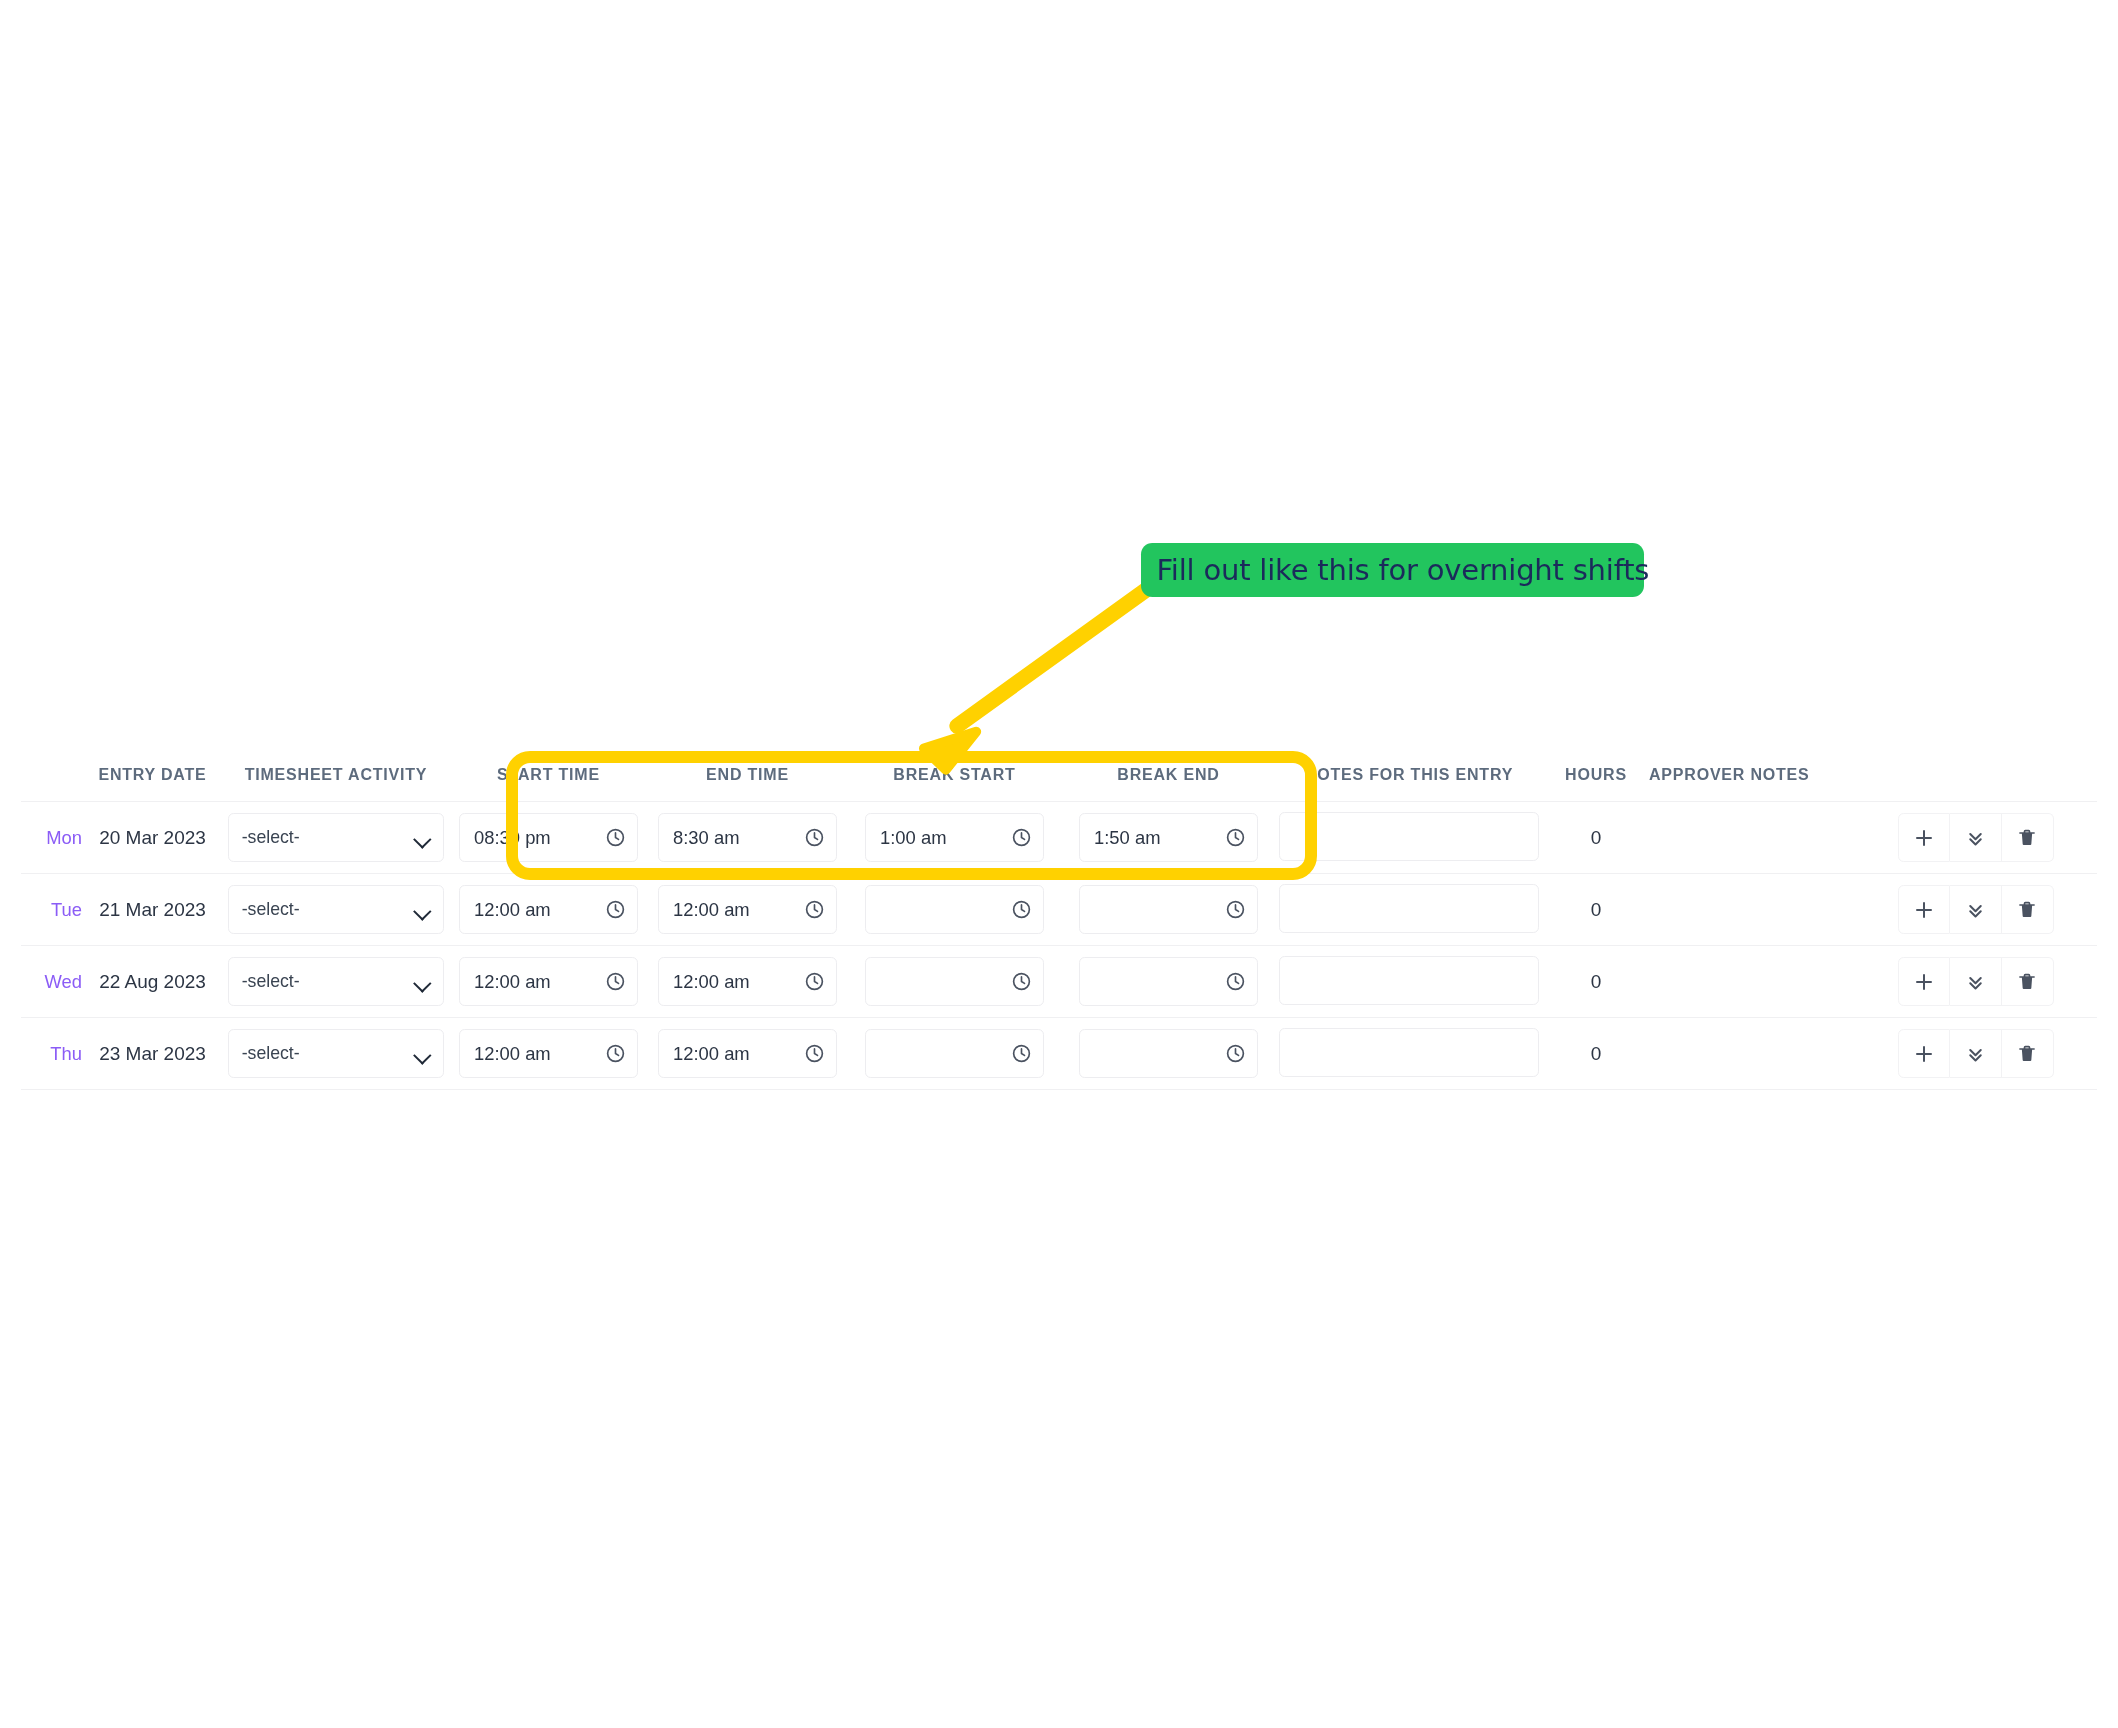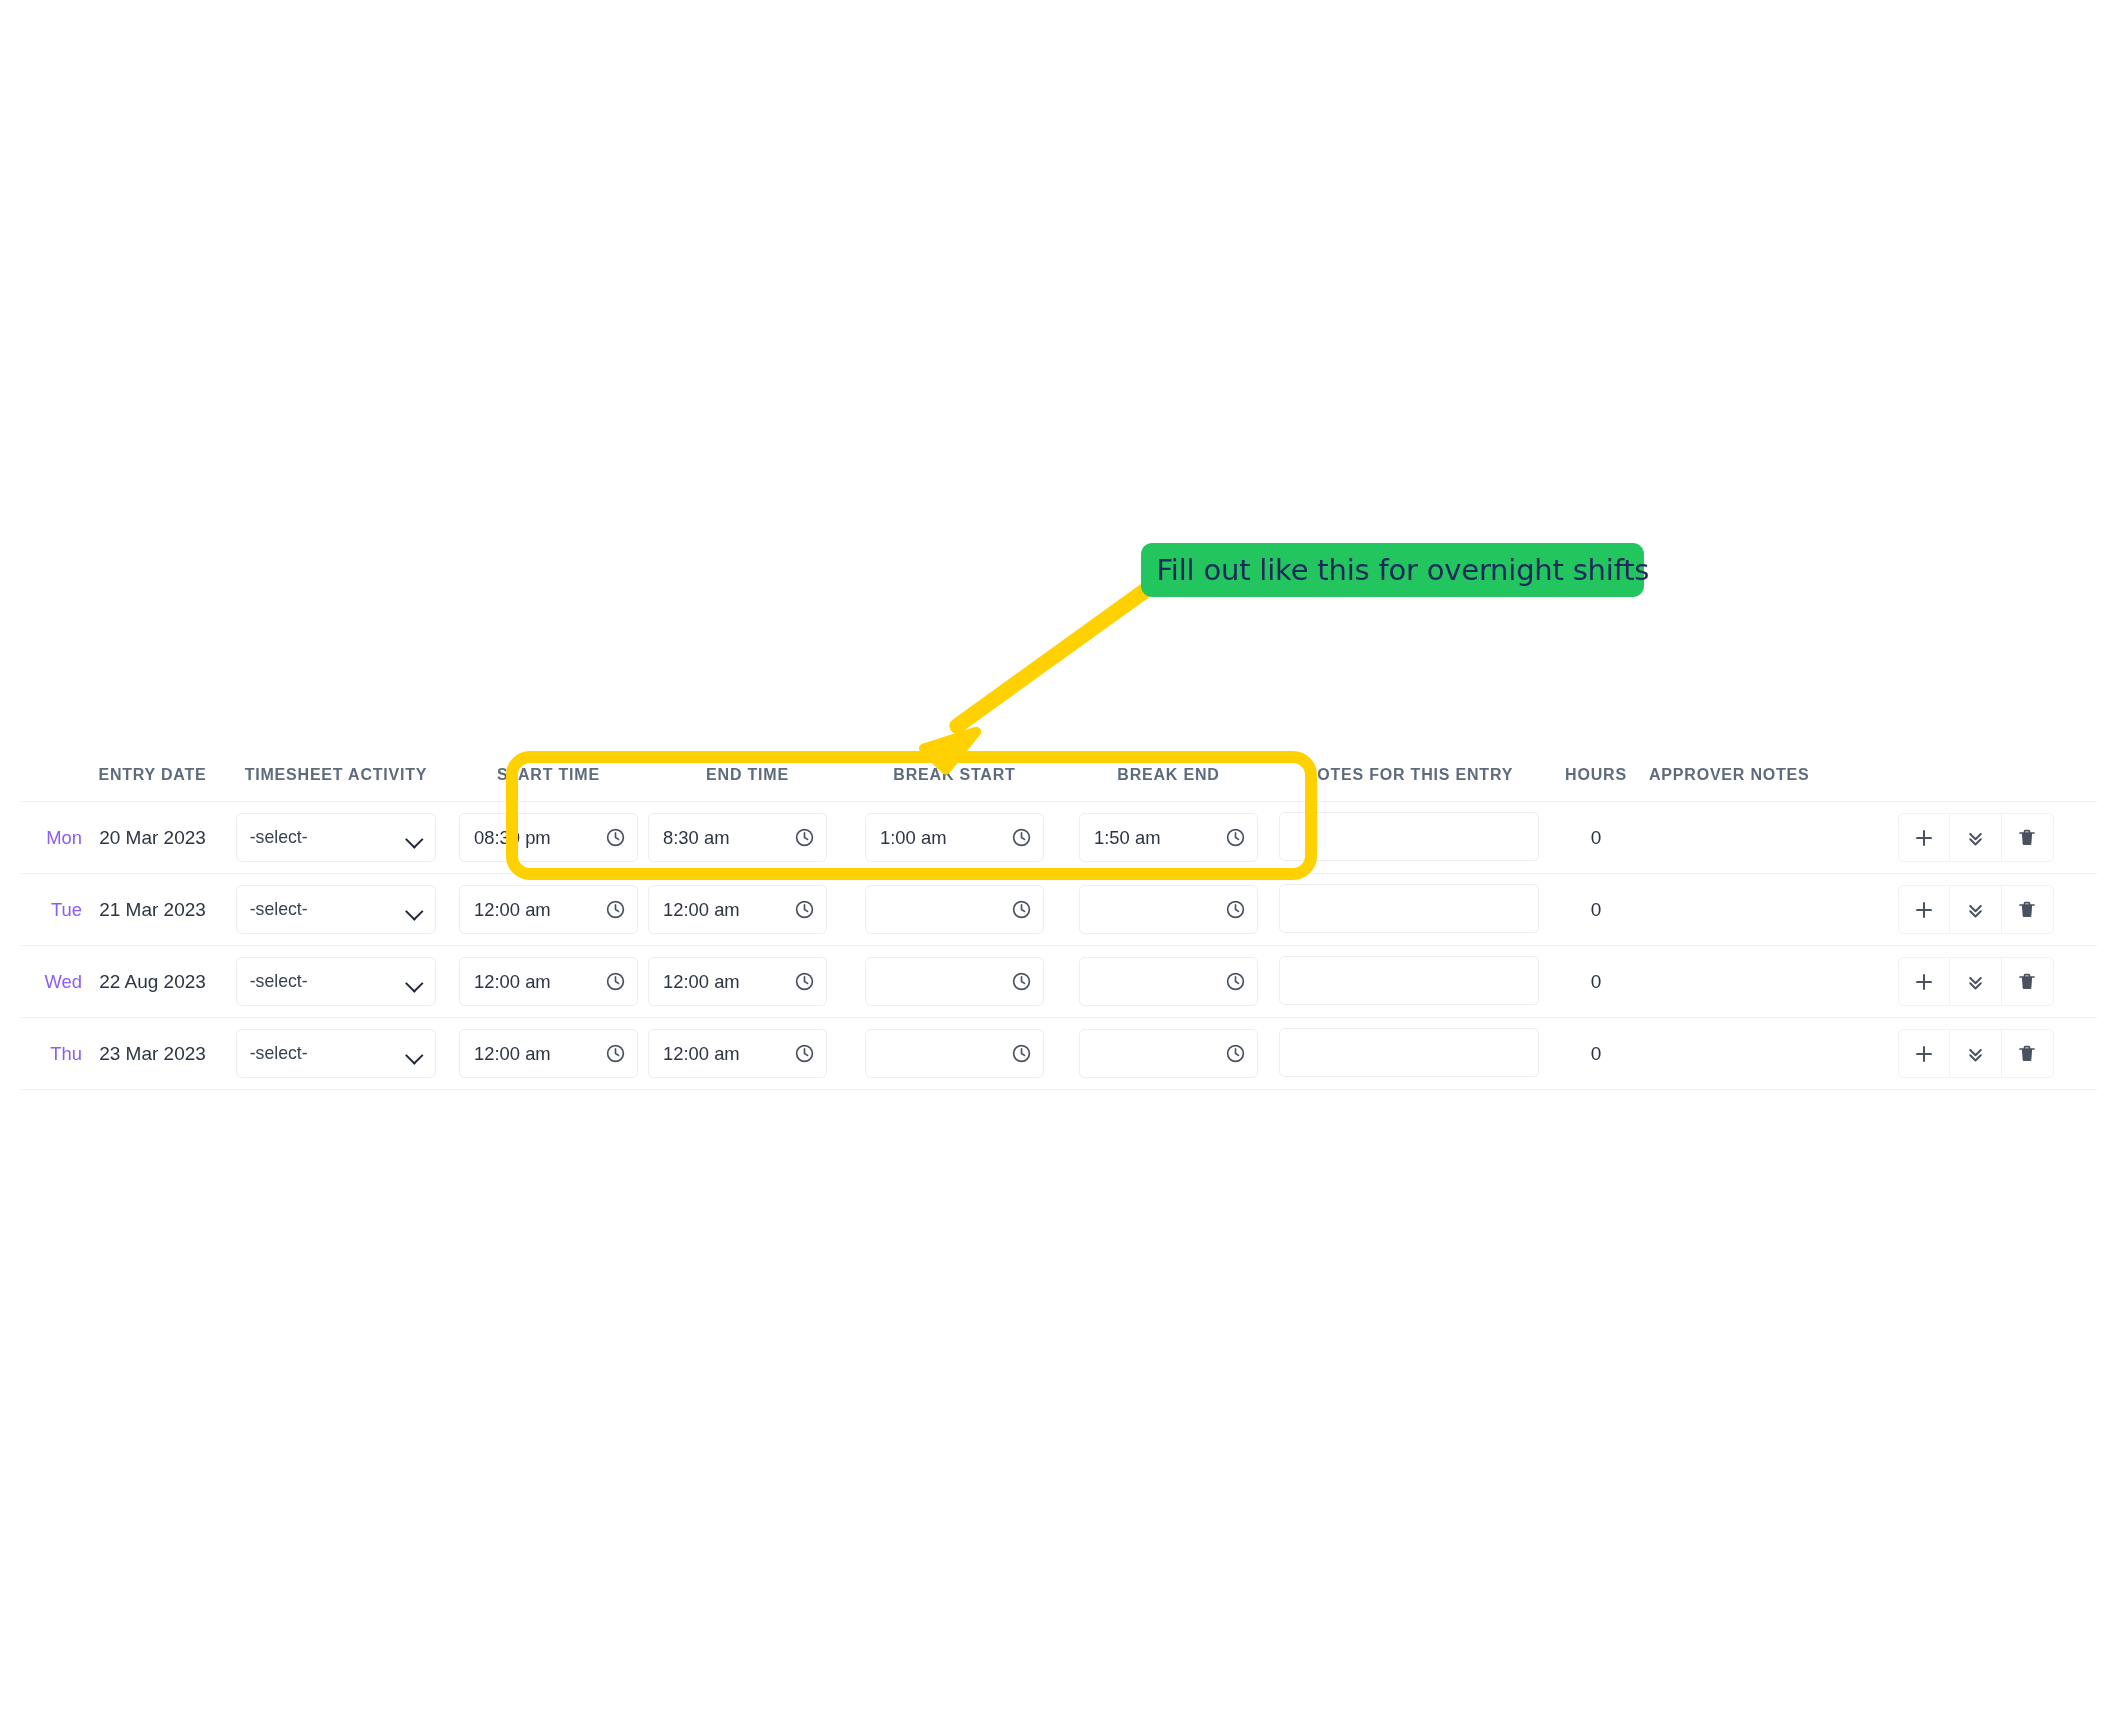--- a/index.html
+++ b/index.html
@@ -103,21 +103,21 @@
     vertical-align: middle;
     height: 55px;
     box-sizing: border-box;
   }
 
   
   .col-day        { width: 61px;  text-align: right; padding-right: 0 !important; }
   .col-date       { width: 141px; text-align: center; }
   .col-activity   { width: 226px; text-align: center; }
   .col-start      { width: 199px; text-align: center; }
-  .col-end        { width: 199px; text-align: left; }
+  .col-end        { width: 199px; text-align: center; }
   .col-bstart     { width: 215px; text-align: center; }
   .col-bend       { width: 213px; text-align: center; }
   .col-notes      { width: 268px; text-align: center; }
   .col-hours      { width: 106px; text-align: center; }
   .col-approver   { width: 205px; text-align: left; padding-left: 8.5px; }
   .col-actions    { width: 243px; text-align: center; }
 
   th.col-day, th.col-approver { }
   th.col-start, th.col-end, th.col-bstart, th.col-bend { text-align: center; }
   th.col-notes { text-align: center; }
@@ -134,21 +134,21 @@
     color: #2C3544;
     font-family: "Liberation Sans", sans-serif;
     white-space: nowrap;
   }
 
   
   .select-box {
     display: inline-flex;
     align-items: center;
     justify-content: space-between;
-    width: 200px;
+    width: 216px;
     height: 49px;
     border: 1.4px solid #EDEDF0;
     border-radius: 5.6px;
     background: #ffffff;
     padding: 0 12.7px;
     box-sizing: border-box;
   }
   .select-box .sel-value {
     font-size: 17.7px;
     color: #3A4452;

